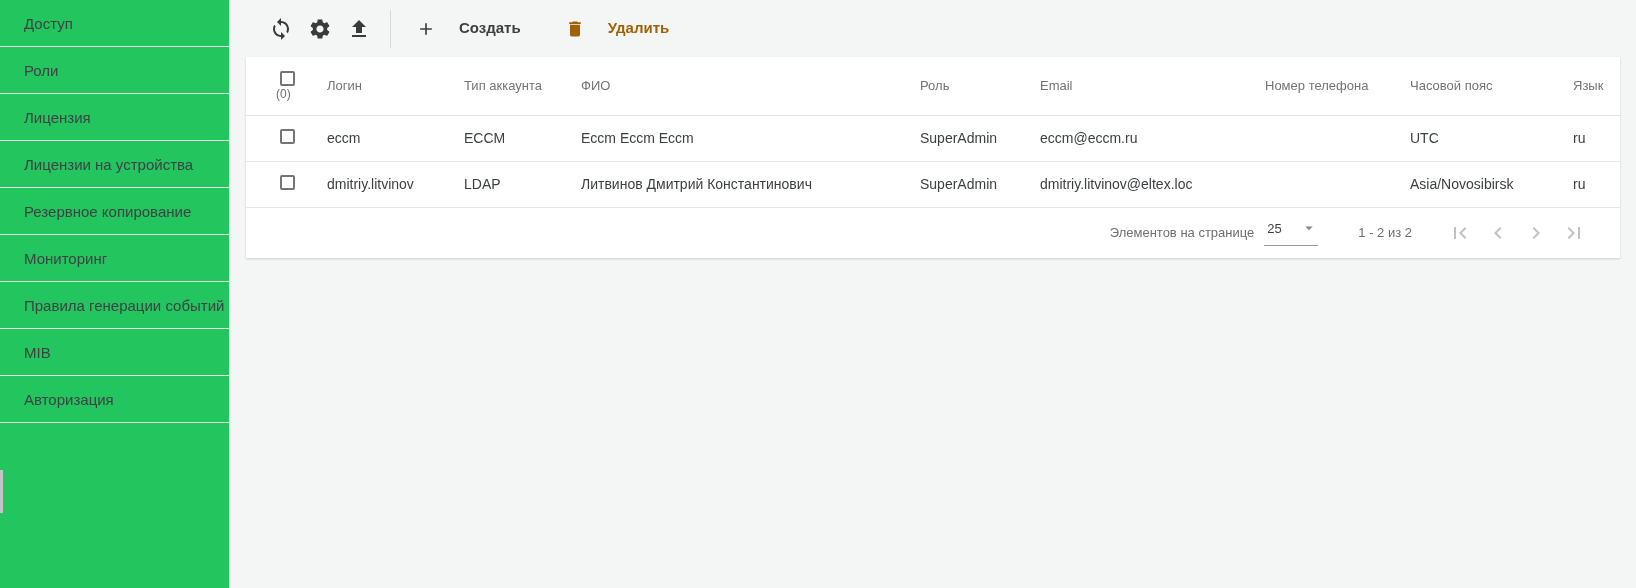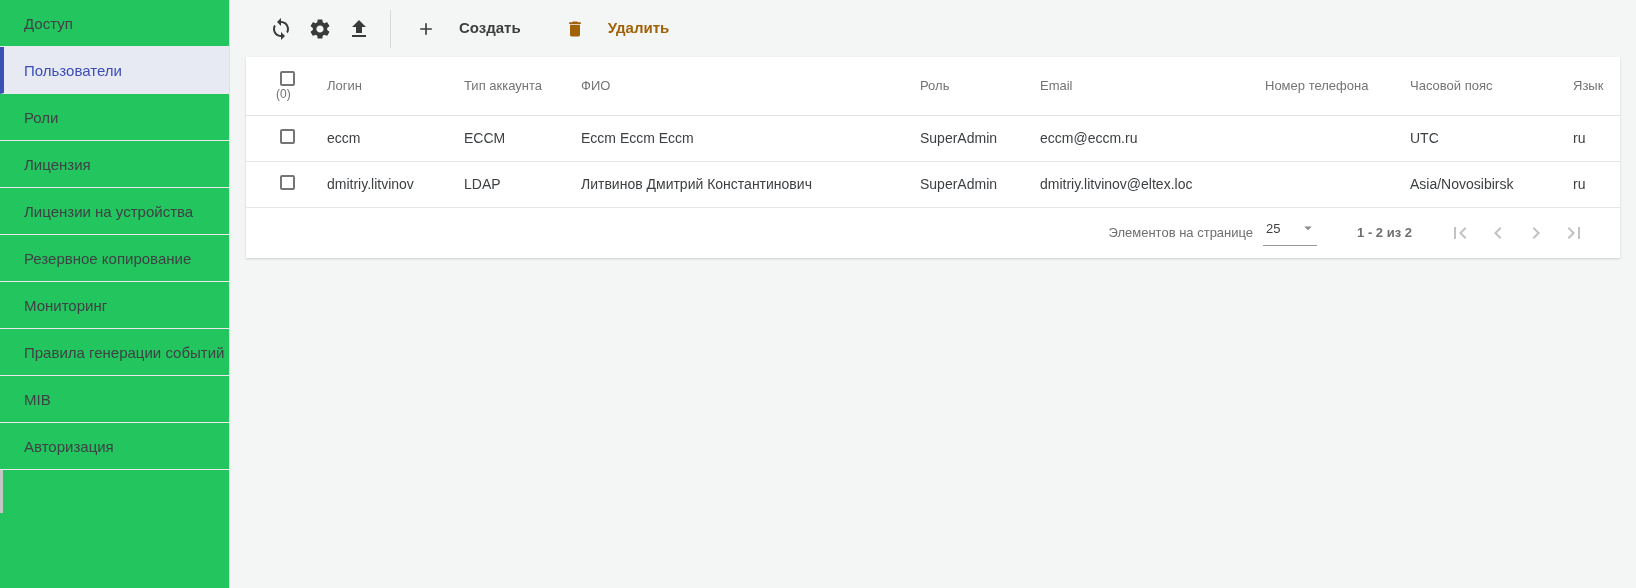--- a/index.html
+++ b/index.html
@@ -40,37 +40,34 @@
               border-radius:2px; background:#fff; cursor:pointer; }
   .check-stack { display:flex; flex-direction:column; align-items:flex-start; gap:1px; }
   .count-label { font-size:12px; color:#6f6f6f; margin-left:-4px; }
 
   .paginator { height:50px; display:flex; align-items:center; justify-content:flex-end;
                font-size:13px; color:#6e6e6e; padding-right:34px; }
   .pp-select { display:flex; align-items:center; justify-content:space-between; width:54px;
                margin-left:10px; border-bottom:1px solid #9a9a9a; padding:0 0 8px 3px;
                color:#3f3f3f; cursor:pointer; }
   .pp-select svg { fill:#8a8a8a; display:block; }
-  .range { margin-left:40px;font-weight:bold; }
+  .range { margin-left:40px; }
   .pager-nav { display:flex; align-items:center; gap:14px; margin-left:36px; }
   .pager-btn { width:24px; height:24px; background:none; border:none; padding:0; color:#c2c2c2; cursor:default; }
   .pager-btn svg { display:block; fill:currentColor; }
 </style>
 </head>
 <body>
 
 <div class="app">
 
   <aside class="sidebar">
     <nav id="sidebar-list">
         <div class="side-item">
           <span>Доступ</span>
-        </div>
-        <div class="side-item selected">
-          <span>Пользователи</span>
         </div>
         <div class="side-item">
           <span>Роли</span>
         </div>
         <div class="side-item">
           <span>Лицензия</span>
         </div>
         <div class="side-item">
           <span>Лицензии на устройства</span>
         </div>

